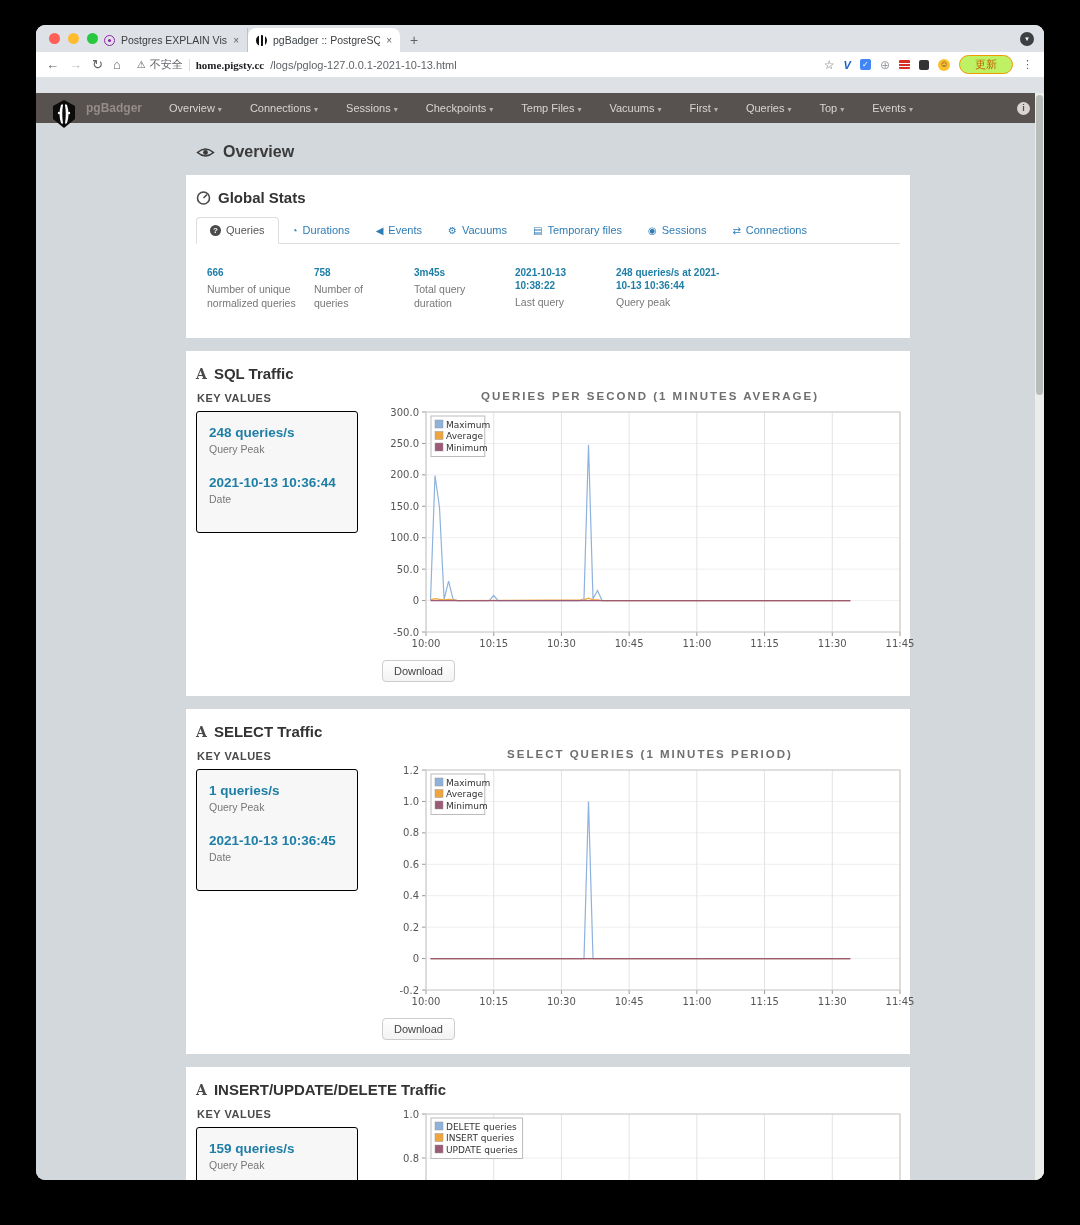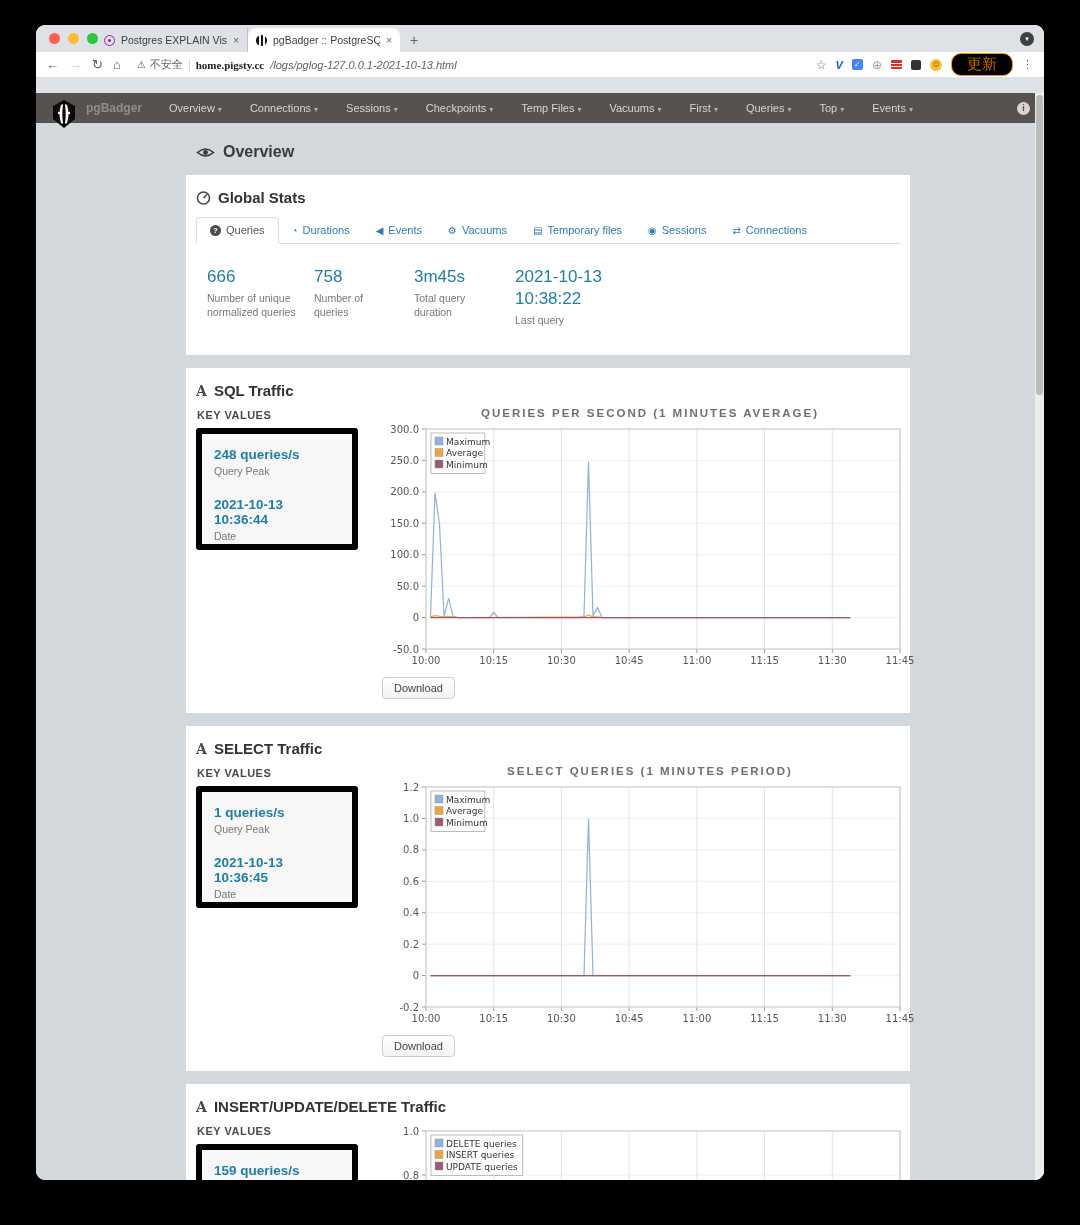--- a/index.html
+++ b/index.html
@@ -32,33 +32,33 @@
 
   
   .urlbar { height:25px; background:#fff; display:flex; align-items:center; padding:0 10px; gap:10px; }
   .nav-ic { color:#5f6368; font-size:13px; }
   .nav-ic.dim { color:#bdc1c6; }
   .omnibox { flex:1; display:flex; align-items:center; gap:6px; font-size:11px; margin-left:6px; }
   .warn { color:#5f6368; display:flex; gap:4px; align-items:center; }
   .warn .tri{ font-size:10px; color:#5f6368; }
   .sep { width:1px; height:12px; background:#dadce0; }
   .url-domain { color:#202124; font-weight:bold;font-family:Liberation Serif, serif; }
-  .url-path { color:#5f6368;font-style:italic; }
+  .url-path { color:#5f6368; }
   .ext-row { display:flex; align-items:center; gap:9px; }
   .star { color:#5f6368; font-size:12px; }
   .ext-v { color:#1a5fc8; font-weight:bold; font-size:11px; font-style:italic; }
   .ext-box { width:11px; height:11px; background:#4285f4; border-radius:2px; color:#fff; font-size:8px;
              display:flex; align-items:center; justify-content:center; }
   .ext-globe { color:#9aa0a6; font-size:12px; }
   .ext-red { width:11px; height:9px; background:linear-gradient(#d93025 0 3px,#fff 3px 4px,#d93025 4px 6px,#fff 6px 7px,#d93025 7px); border-radius:1px; }
   .ext-puzzle { width:10px; height:10px; background:#333; border-radius:2px; }
   .ext-emoji { width:12px; height:12px; border-radius:50%; background:#fbc02d; color:#5d4037; font-size:9px;
                display:flex; align-items:center; justify-content:center; line-height:1; }
-  .update-btn { border:1.5px solid #f29900; color:#c26401; font-size:15px; border-radius:10px;
-                padding:1px 15px; background:#000000; }
+  .update-btn { border:1.5px solid #f29900; color:#c26401; font-size:11px; border-radius:10px;
+                padding:1px 15px; background:#bef264; }
   .kebab { color:#5f6368; font-size:11px; letter-spacing:1px; }
 
   
   .content-wrap { position:relative; height:1201px;margin-top:16px; }
 
   
   .navbar { height:30px; background:#57514f; display:flex; align-items:center; padding:0 14px; position:relative; z-index:3; }
   .brand-logo { width:28px; height:30px; position:relative; top:6px; margin-right:8px; flex:none; }
   .brand { color:#938d8a; font-size:12px; font-weight:bold; margin-right:18px; }
   .nav-menu { display:flex; align-items:center; gap:10px; flex:1; }
@@ -80,28 +80,28 @@
   
   .gs-tabs { display:flex; border-bottom:1px solid #ddd; margin:10px 10px 0 10px; }
   .gs-tab { font-size:11px; padding:6px 13px 7px 13px; color:#2e7cb5; display:flex; gap:5px; align-items:center;
             position:relative; top:1px; }
   .gs-tab.active { color:#555; background:#fff; border:1px solid #ddd; border-bottom:1px solid #fff; border-radius:4px 4px 0 0; }
   .gs-tab .tico { font-size:10px; }
   .qcirc { width:11px; height:11px; border-radius:50%; background:#4a4a4a; color:#fff; font-size:8px; font-weight:bold;
            display:flex; align-items:center; justify-content:center; }
   .gs-stats { display:flex; padding:22px 0 14px 21px; }
   .gs-col { padding-right:14px; }
-  .gs-val { color:#1e7ea6; font-weight:normal; font-size:17px; line-height:1.3; margin-bottom:3px; }
+  .gs-val { color:#1e7ea6; font-weight:bold; font-size:10px; line-height:1.3; margin-bottom:3px; }
   .gs-lab { color:#777; font-size:10.5px; line-height:1.35; }
 
   
   .sec-body { display:flex; padding:0 10px; }
   .kv-col { width:178px; flex:none; }
   .kv-head { font-size:11px; font-weight:bold; color:#4a4a4a; letter-spacing:0.5px; margin:2px 0 7px 1px; }
-  .kv-box { width:162px; background:#f7f7f7; border:6px solid #000000; border-radius:3px; padding:13px 12px; height:122px; }
+  .kv-box { width:162px; background:#f7f7f7; border:1px solid #000000; border-radius:3px; padding:13px 12px; height:122px; }
   .kv-val { color:#1e7ea6; font-weight:bold; font-size:13.5px; margin-bottom:3px; }
   .kv-lab { color:#777; font-size:10.5px; }
   .kv-item + .kv-item { margin-top:20px; }
   .chart-col { flex:1; margin-left:8px; }
   .chart-title { width:536px; text-align:center; font-size:11.5px; color:#6f6f6f; letter-spacing:2px;
                  font-weight:bold; margin-bottom:2px; }
   .dl-btn { margin-top:4px; font-size:11px; color:#444; background:linear-gradient(#fff,#f3f3f3);
             border:1px solid #ccc; border-radius:4px; padding:4px 11px; display:inline-block; }
 
   
@@ -250,20 +250,24 @@
               <div class="gs-val">758</div>
               <div class="gs-lab">Number of queries</div>
             </div>
             <div class="gs-col" style="width: 101px;">
               <div class="gs-val">3m45s</div>
               <div class="gs-lab">Total query duration</div>
             </div>
             <div class="gs-col" style="width: 101px;">
               <div class="gs-val">2021-10-13 10:38:22</div>
               <div class="gs-lab">Last query</div>
+            </div>
+            <div class="gs-col" style="width: 130px;">
+              <div class="gs-val">248 queries/s at 2021-10-13 10:36:44</div>
+              <div class="gs-lab">Query peak</div>
             </div>
           </div>
       </div>
 
       <div class="panel">
         <div class="panel-head">
           <span class="icon-font">A</span>
           <span class="panel-title">SQL Traffic</span>
         </div>
         <div class="sec-body">

